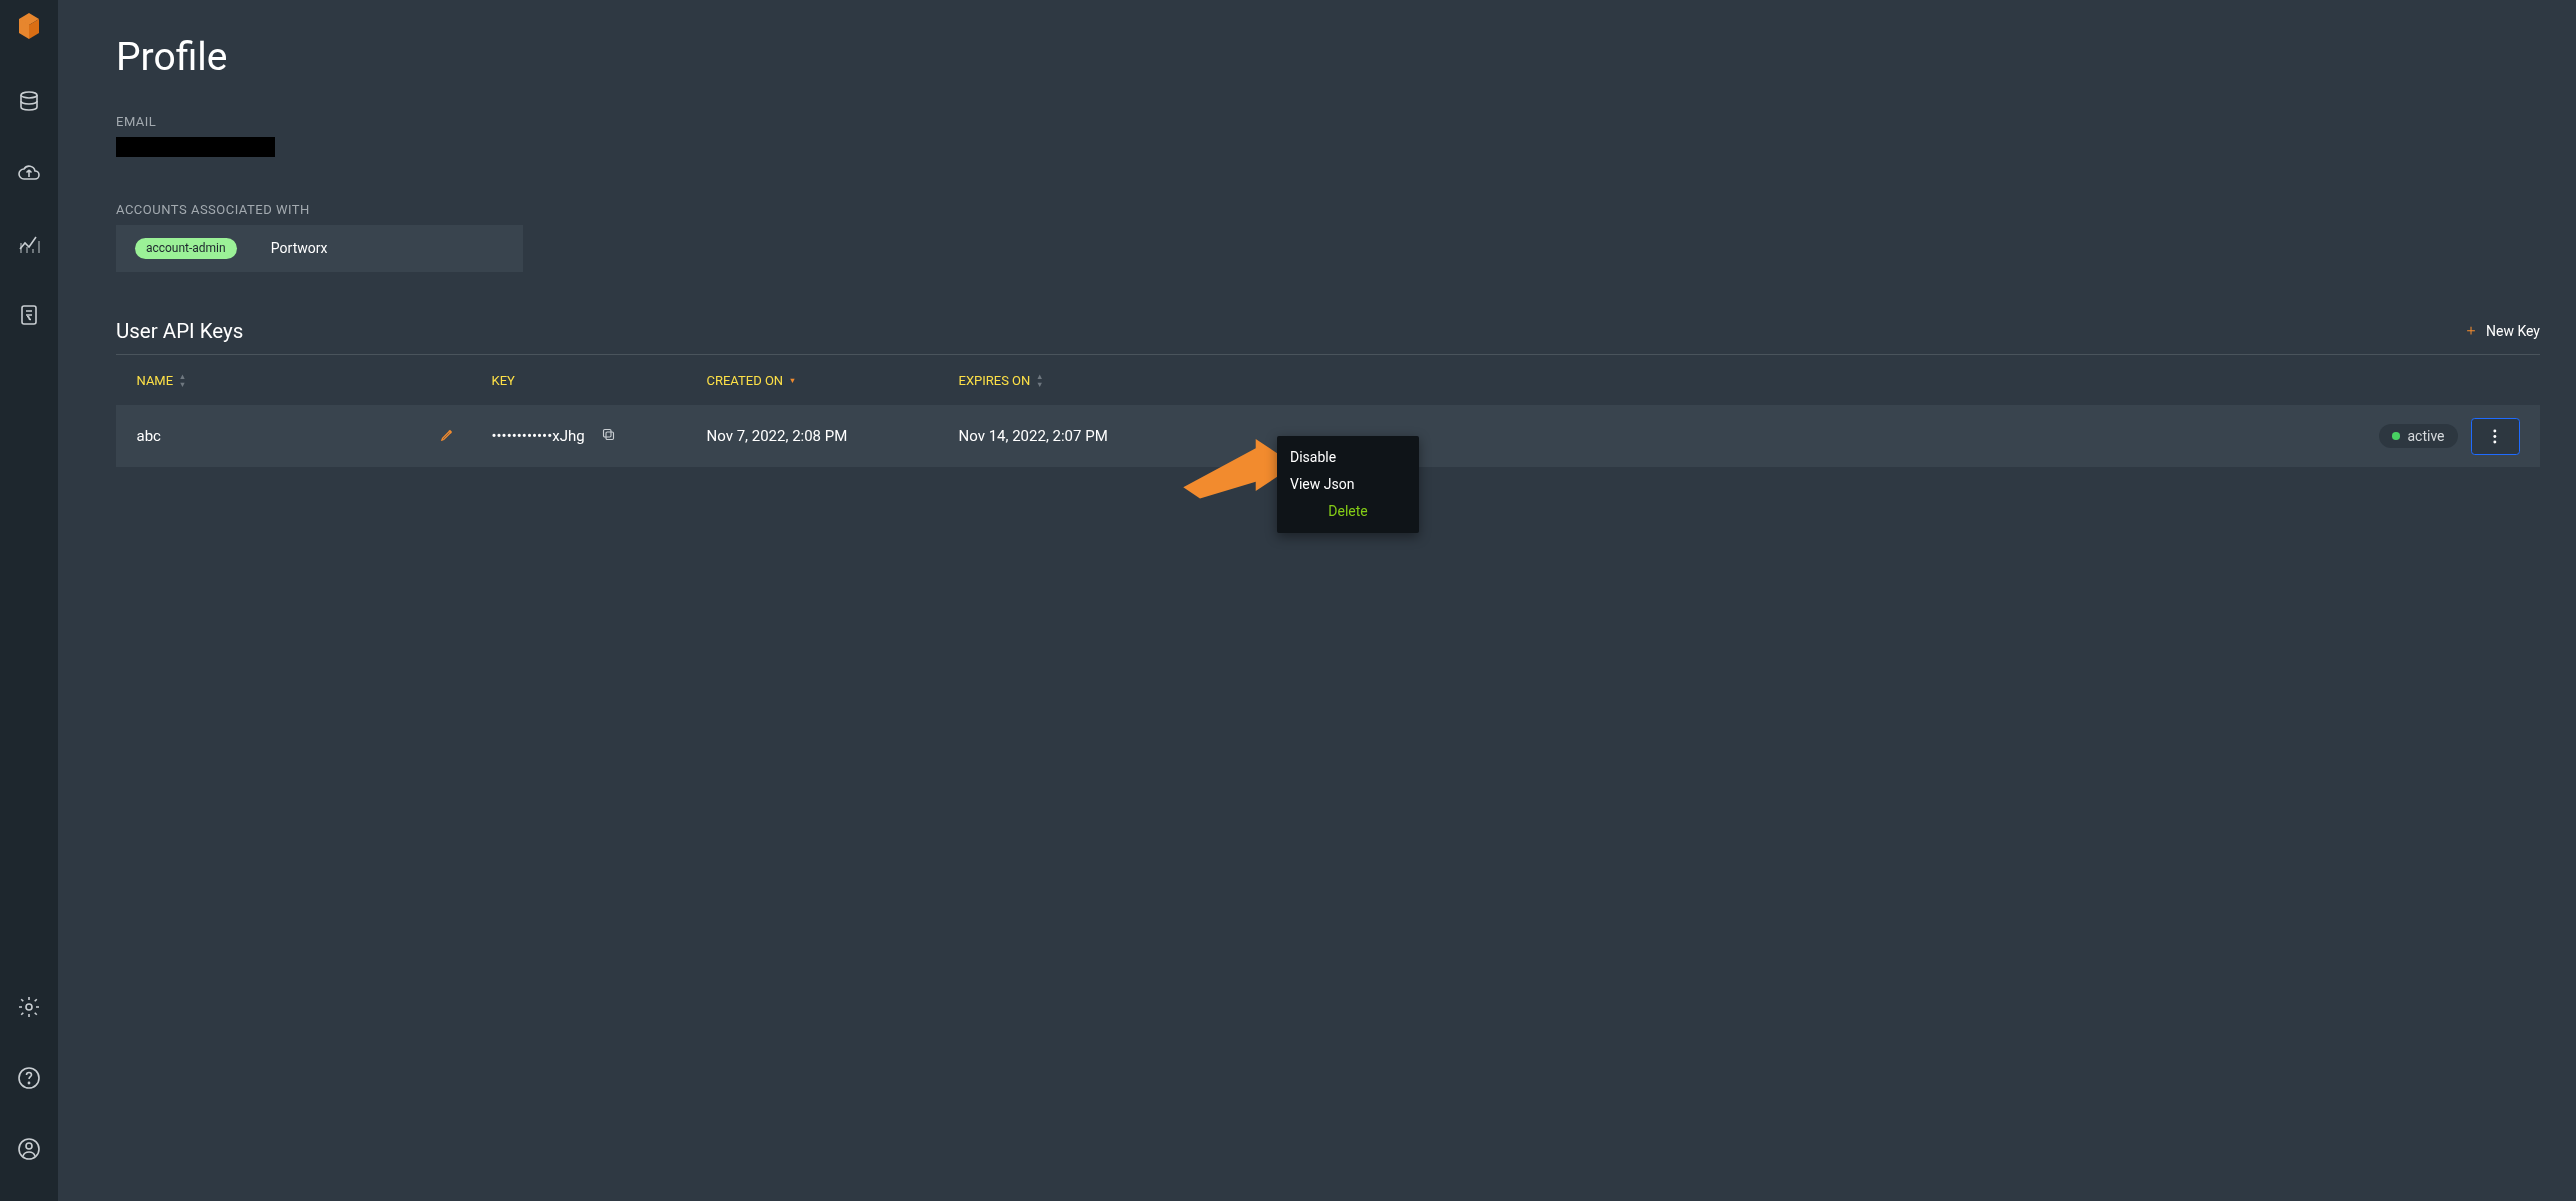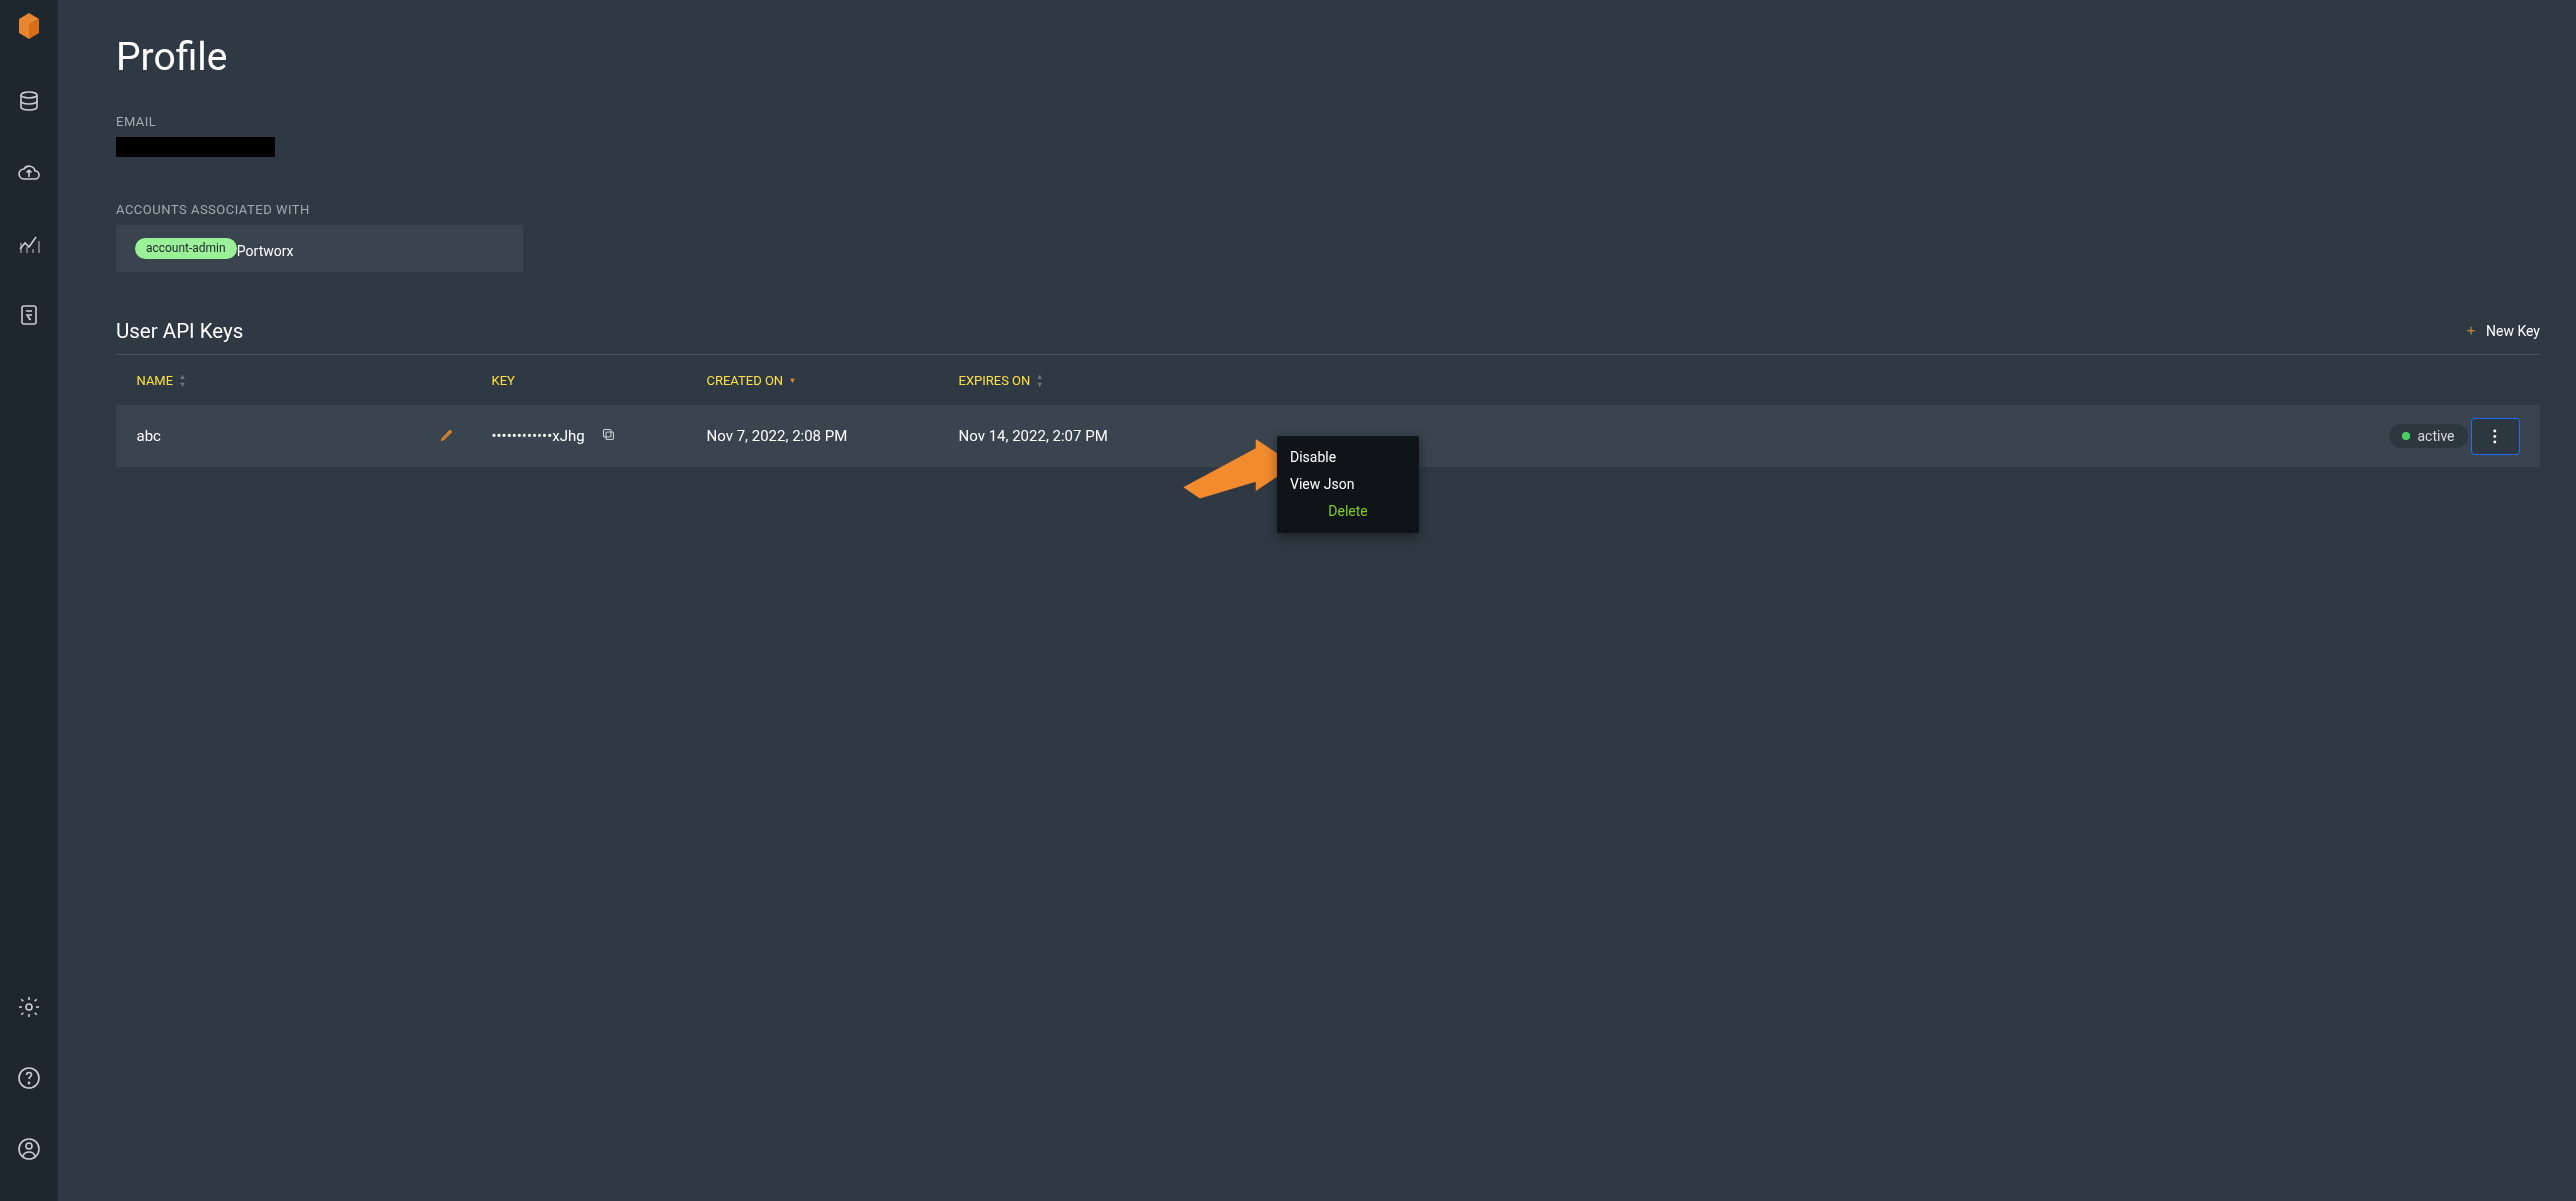--- a/index.html
+++ b/index.html
@@ -62,21 +62,22 @@
   .redacted {
     background: #000;
     width: 159px;
     height: 20.5px;
     margin-bottom: 45px;
   }
   .account-box {
     background: #39444e;
     padding: 13px 18.7px;
     display: inline-flex;
-    align-items: flex-end;
+    align-items: center;
+    gap: 34px;
     width: 407px;
   }
   .badge {
     background: #9bf197;
     color: #1e272e;
     font-size: 12px;
     padding: 3.7px 11.2px;
     border-radius: 11.2px;
   }
   .account-name { color: #fff; font-size: 14px; }
@@ -124,21 +125,21 @@
   .trow {
     height: 62px;
     background: #39444e;
     color: #fff;
     font-size: 15px;
   }
   .name-cell { display: flex; align-items: flex-start; justify-content: space-between; padding-right: 37px; }
   .edit-icon { color: #f28b2e; cursor: pointer; }
   .key-cell { display: flex; align-items: center; gap: 16px; }
   .copy-icon { cursor: pointer; color: #c9ced2; }
-  .last-cell { display: flex; align-items: center; justify-content: flex-end; gap: 3px; }
+  .last-cell { display: flex; align-items: center; justify-content: flex-end; gap: 13px; }
   .status-pill {
     background: #2d3740;
     border-radius: 13px;
     padding: 3.7px 13px;
     display: inline-flex;
     align-items: center;
     gap: 7.5px;
     font-size: 14px;
     color: #d6dadd;
   }

